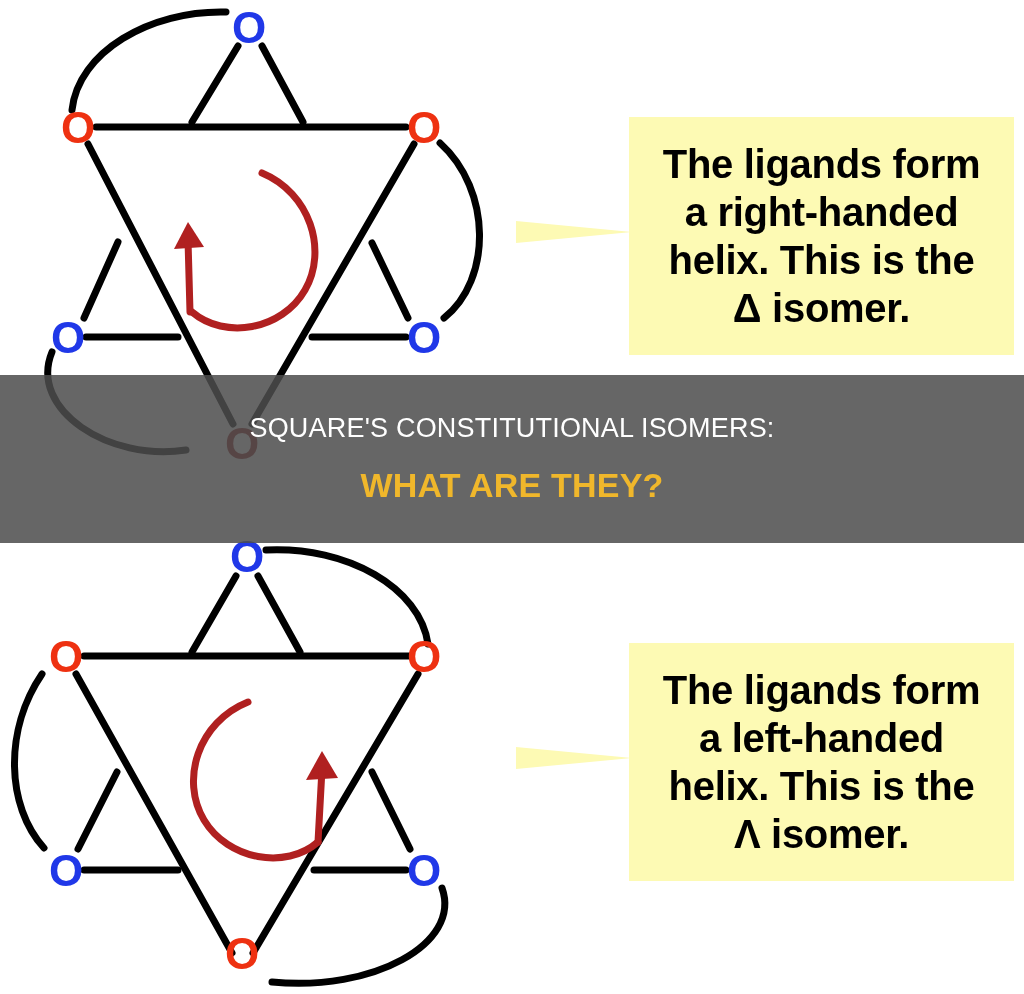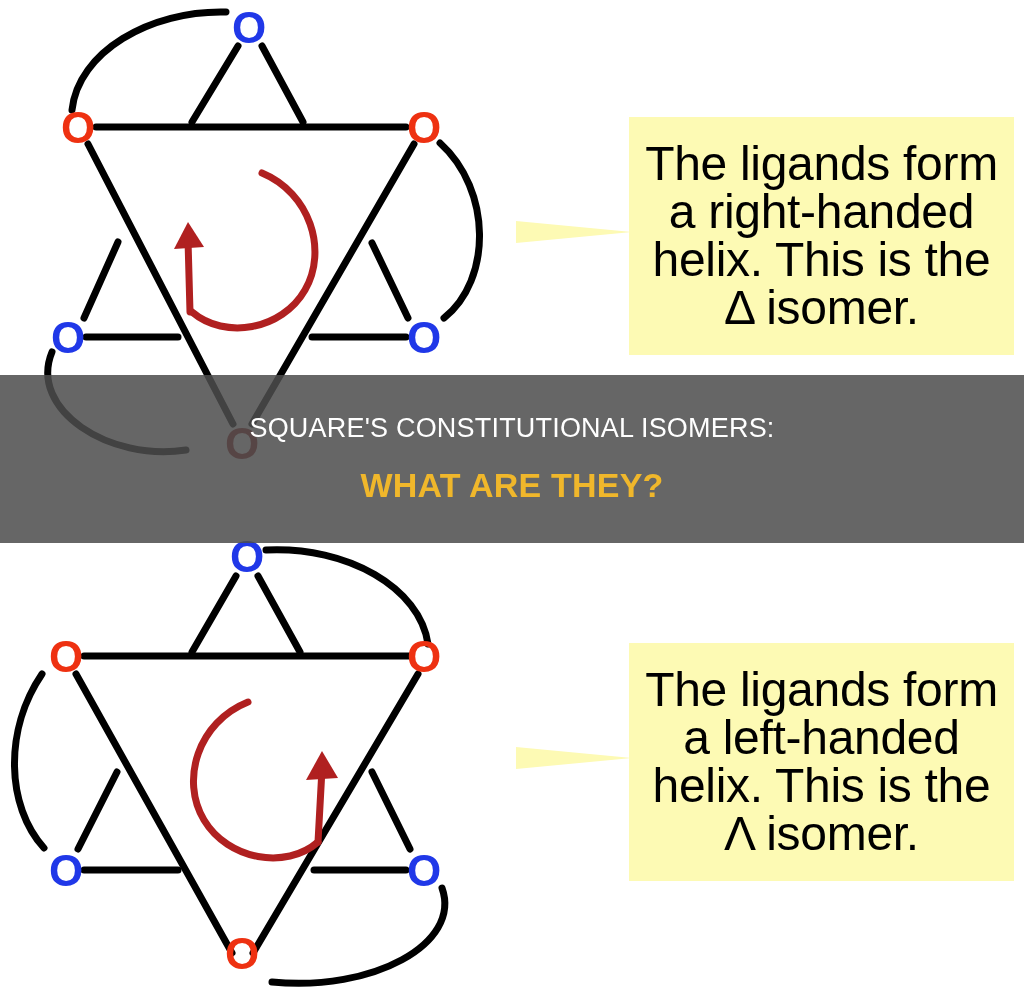--- a/index.html
+++ b/index.html
@@ -33,23 +33,23 @@
     position: absolute;
     background: #fdfab4;
     box-sizing: border-box;
     display: flex;
     align-items: center;
     justify-content: center;
   }
   .bubble-text {
     text-align: center;
     color: #000000;
-    font-size: 48px;
+    font-size: 40px;
     line-height: 48px;
-    font-weight: 400;
+    font-weight: 700;
     letter-spacing: -0.3px;
     padding: 0 14px;
     white-space: pre-line;
   }
   #bubble-delta  { left: 629px; top: 117px; width: 385px; height: 238px; }
   #bubble-lambda { left: 629px; top: 643px; width: 385px; height: 238px; }
 
   .bubble-tail {
     position: absolute;
     width: 0; height: 0;

